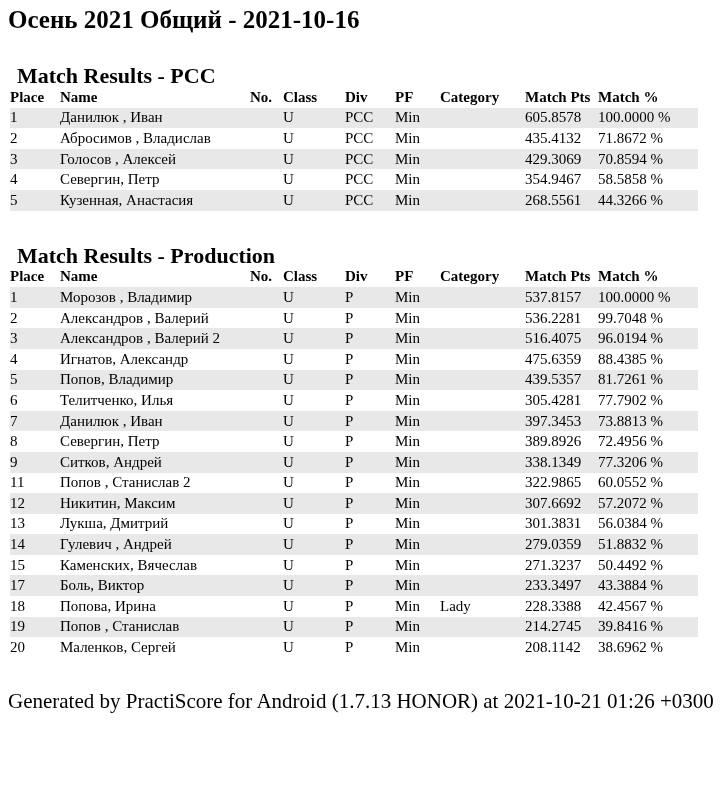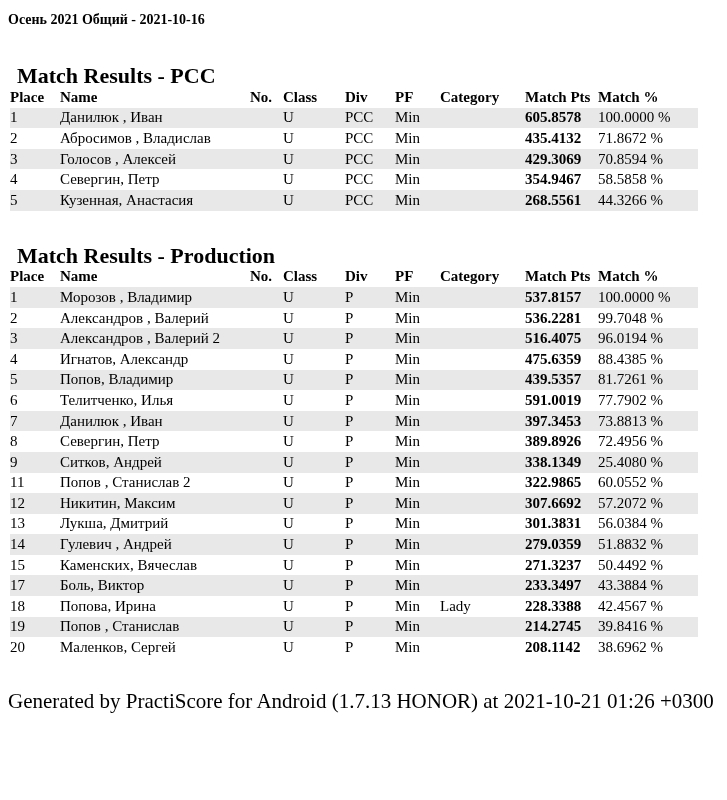--- a/index.html
+++ b/index.html
@@ -9,21 +9,21 @@
     color: #000000;
     font-family: "Liberation Serif", "DejaVu Serif", serif;
   }
   .page {
     width: 727px;
     height: 800px;
     overflow: hidden;
     background: #ffffff;
   }
   .doc-title {
-    font-size: 14px;
+    font-size: 25px;
     font-weight: bold;
     margin: 9px 0 0 8px;
     line-height: 22px;
   }
   .section-title {
     font-size: 22px;
     font-weight: bold;
     margin: 33px 0 0 17px;
     line-height: 23px;
   }
@@ -47,21 +47,21 @@
   table.results th { font-weight: bold; }
   tbody tr:nth-child(odd) { background: #e8e8e8; }
   
   .c-place { padding-left: 8px; }
   .c-name  { padding-left: 8px; }
   .c-no    { text-align: right; padding-right: 2px; }
   .c-class { padding-left: 14px; }
   .c-div   { padding-left: 5px; }
   .c-pf    { padding-left: 5px; }
   .c-cat   { padding-left: 5px; margin-top: 36px; }
-  .c-pts   { text-align: right; padding-right: 5px; font-weight: bold; }
+  .c-pts   { text-align: right; padding-right: 5px; }
   .c-pct   { text-align: right; padding-right: 8px; }
   th.c-no  { text-align: right; }
   th.c-pts { text-align: right; }
   th.c-pct { text-align: right; margin-left: 28px; }
   .footer-note {
     font-size: 21px;
     margin: 33px 0 0 8px;
     line-height: 20px;
   }
 </style>
@@ -240,21 +240,21 @@
           <td class="c-pct">81.7261 %</td>
         </tr>
         <tr>
           <td class="c-place">6</td>
           <td class="c-name">Телитченко, Илья</td>
           <td class="c-no"></td>
           <td class="c-class">U</td>
           <td class="c-div">P</td>
           <td class="c-pf">Min</td>
           <td class="c-cat"></td>
-          <td class="c-pts">591.0019</td>
+          <td class="c-pts">305.4281</td>
           <td class="c-pct">77.7902 %</td>
         </tr>
         <tr>
           <td class="c-place">7</td>
           <td class="c-name">Данилюк , Иван</td>
           <td class="c-no"></td>
           <td class="c-class">U</td>
           <td class="c-div">P</td>
           <td class="c-pf">Min</td>
           <td class="c-cat"></td>
@@ -274,21 +274,21 @@
         </tr>
         <tr>
           <td class="c-place">9</td>
           <td class="c-name">Ситков, Андрей</td>
           <td class="c-no"></td>
           <td class="c-class">U</td>
           <td class="c-div">P</td>
           <td class="c-pf">Min</td>
           <td class="c-cat"></td>
           <td class="c-pts">338.1349</td>
-          <td class="c-pct">25.4080 %</td>
+          <td class="c-pct">77.3206 %</td>
         </tr>
         <tr>
           <td class="c-place">11</td>
           <td class="c-name">Попов , Станислав 2</td>
           <td class="c-no"></td>
           <td class="c-class">U</td>
           <td class="c-div">P</td>
           <td class="c-pf">Min</td>
           <td class="c-cat"></td>
           <td class="c-pts">322.9865</td>

